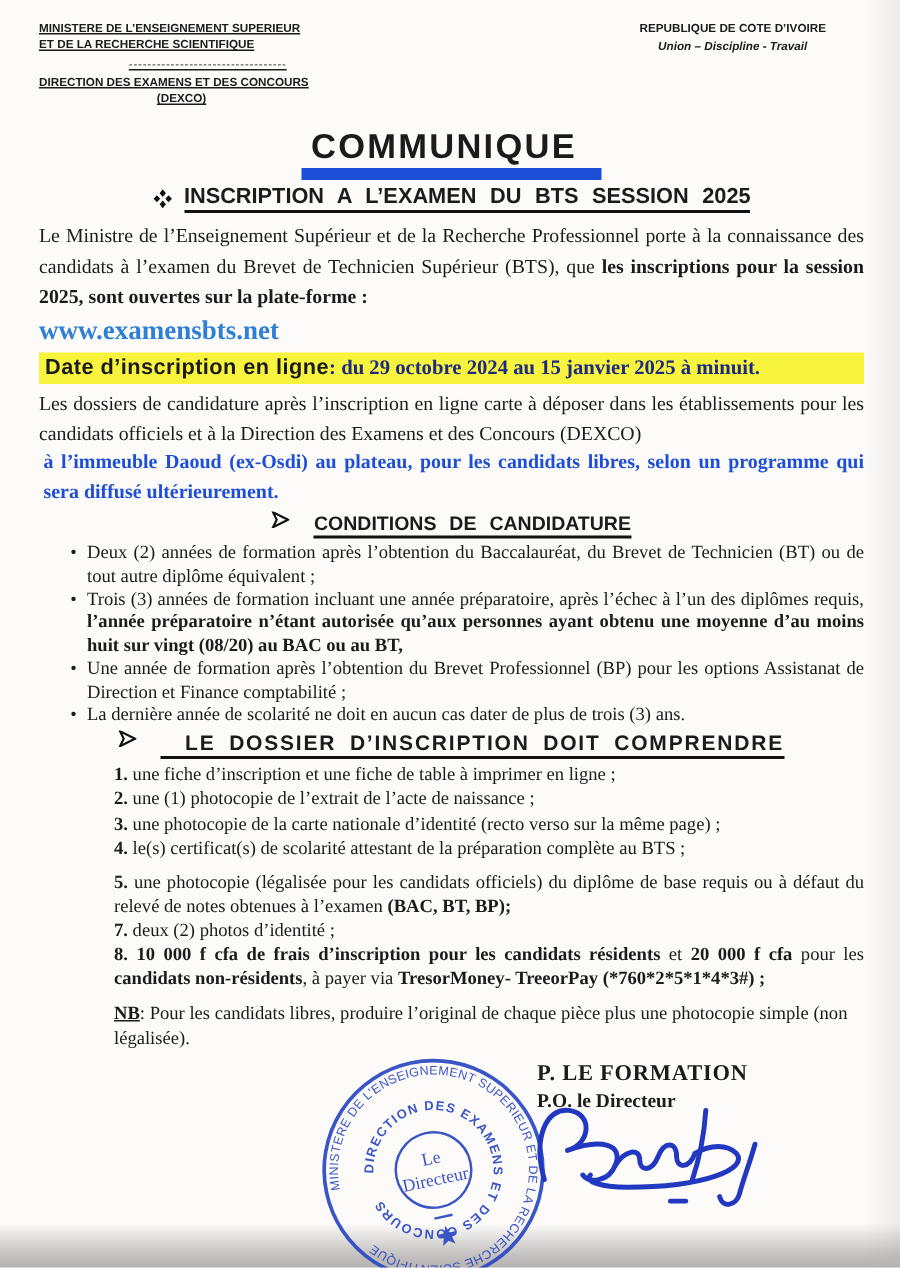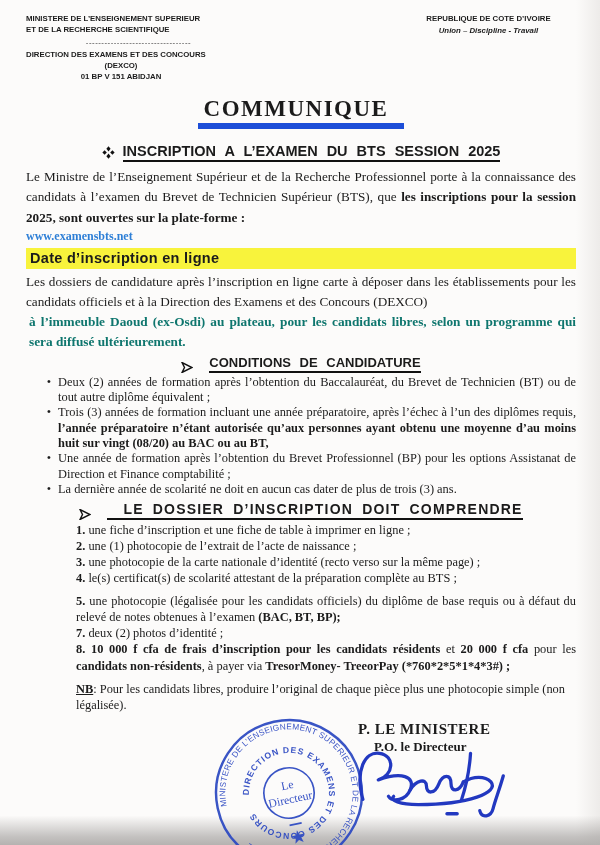--- a/index.html
+++ b/index.html
@@ -7,45 +7,45 @@
     width:600px;height:845px;overflow:hidden;position:relative;
     font-family:"Liberation Serif", serif;color:#1b1b1b;
     background:
       linear-gradient(180deg, rgba(0,0,0,0) 0 96.5%, rgba(150,147,145,.55) 99%, #b5b2b0 100%),
       linear-gradient(90deg, #fcfbfa 0 96%, #edebe9 100%);
   }
   .page{position:absolute;inset:0;padding:13px 24px 0 26px;box-sizing:border-box;}
 
   
   .hdr{display:flex;justify-content:space-between;font-family:"Liberation Sans",sans-serif;font-weight:bold;font-size:7.8px;line-height:1.45;}
-  .hdr-left{width:225px;}
+  .hdr-left{width:225px;text-decoration:underline;}
   .hdr-left .sep{text-align:center;letter-spacing:.5px;color:#333;font-weight:normal;margin:1px 0;}
   .hdr-left .ctr{text-align:center;width:190px;}
   .hdr-right{width:175px;text-align:center;}
   .hdr-right .motto{font-style:italic;margin-top:1px;}
 
   
   .title-wrap{text-align:center;margin-top:13px;}
-  .title{display:inline-block;font-family:Liberation Serif, serif;font-weight:bold;font-size:23px;letter-spacing:1.5px;border-bottom:6px solid #1d4ed8;padding:0 16px 1px 6px;}
-
-  
-  .subject{display:flex;justify-content:center;align-items:center;gap:8px;margin-top:14px;}
+  .title{display:inline-block;font-family:Liberation Sans, sans-serif;font-weight:bold;font-size:23px;letter-spacing:1.5px;border-bottom:8px solid #1d4ed8;padding:0 16px 1px 6px;}
+
+  
+  .subject{display:flex;justify-content:center;align-items:center;gap:8px;margin-top:3px;}
   .subject-text{font-family:"Liberation Sans",sans-serif;font-weight:bold;font-size:14.5px;word-spacing:5px;border-bottom:2.5px solid #111;padding-bottom:1px;}
 
   .intro{margin:5px 0 0 0;font-size:13.2px;line-height:1.55;text-align:justify;}
-  .link{font-weight:bold;color:#2e7fd6;font-size:12px;margin-top:1px;}
+  .link{font-weight:bold;color:#2e7fd6;font-size:18px;margin-top:1px;}
 
   .highlight{margin-top:4px;background:#f8f33c;padding:2px 4px 3px 4px;display:flex;align-items:flex-end;}
   .hl-label{font-family:"Liberation Sans",sans-serif;font-weight:bold;font-size:14.5px;letter-spacing:.3px;white-space:nowrap;}
   .hl-value{font-weight:bold;color:#1c2a80;font-size:13.8px;white-space:nowrap;}
 
   .para{margin:3px 0 0 0;font-size:13.2px;line-height:1.5;text-align:justify;}
-  .red-para{margin:0 0 0 3px;font-size:13.3px;line-height:1.5;text-align:justify;font-weight:bold;color:#0f766e;}
-
-  .h2{display:flex;justify-content:center;align-items:flex-end;gap:16px;margin-top:3px;}
+  .red-para{margin:0 0 0 3px;font-size:13.3px;line-height:1.5;text-align:justify;font-weight:bold;color:#1d4ed8;}
+
+  .h2{display:flex;justify-content:center;align-items:flex-start;gap:16px;margin-top:3px;}
   .h2 .h2-text{font-family:"Liberation Sans",sans-serif;font-weight:bold;font-size:13px;word-spacing:5px;border-bottom:2px solid #111;padding-bottom:1px;}
   .h2.big .h2-text{font-size:14px;letter-spacing:1.2px;word-spacing:4px;border-bottom-width:2.5px;padding-left:16px;}
 
   .cond-intro{margin:3px 0 0 0;font-size:11.4px;font-weight:bold;font-style:italic;line-height:1.3;text-align:justify;}
 
   .bullets{margin:2px 0 0 14px;}
   .bullet{display:flex;font-size:12.4px;line-height:1.24;}
   .bullet .dot{width:18px;text-align:center;flex:none;}
   .bullet .btxt{text-align:justify;}
 
@@ -57,36 +57,35 @@
   .nb{margin:7px 0 0 0;padding-left:50px;font-size:12.4px;line-height:1.3;}
 
   .r-b{font-weight:bold;}
   .r-u{text-decoration:underline;}
 
   
   .sig-area{position:relative;height:158px;margin-top:3px;}
   .stamp{position:absolute;left:186px;top:0;width:154px;height:154px;transform:rotate(-12deg);opacity:.93;}
   .sig-right{position:absolute;left:332px;top:5px;}
   .sig-min{font-size:15px;font-weight:bold;letter-spacing:.5px;}
-  .sig-po{font-size:13px;font-weight:bold;margin-top:1px;margin-left:16px;}
+  .sig-po{font-size:13px;font-weight:bold;margin-top:1px;}
   .autograph{position:absolute;left:318px;top:26px;width:210px;height:82px;}
 </style>
 </head>
 <body>
 
 <div class="page">
 
   <div class="hdr">
     <div class="hdr-left">
       <div>MINISTERE DE L’ENSEIGNEMENT SUPERIEUR</div>
       <div>ET DE LA RECHERCHE SCIENTIFIQUE</div>
       <div class="sep">----------------------------------</div>
       <div>DIRECTION DES EXAMENS ET DES CONCOURS</div>
       <div class="ctr">(DEXCO)</div>
-      <div class="ctr">01 BP V 151 ABIDJAN</div>
     </div>
     <div class="hdr-right">
       <div>REPUBLIQUE DE COTE D’IVOIRE</div>
       <div class="motto">Union – Discipline - Travail</div>
     </div>
   </div>
 
   <div class="title-wrap">
     <span class="title">COMMUNIQUE</span>
   </div>
@@ -101,20 +100,21 @@
       </g>
     </svg>
     <span class="subject-text">INSCRIPTION A L’EXAMEN DU BTS SESSION 2025</span>
   </div>
 
   <p class="intro"><span>Le Ministre de l’Enseignement Supérieur et de la Recherche Professionnel porte à la connaissance des candidats à l’examen du Brevet de Technicien Supérieur (BTS), que </span><span class="r-b">les inscriptions pour la session 2025, sont ouvertes sur la plate-forme :</span></p>
   <div class="link">www.examensbts.net</div>
 
   <div class="highlight">
     <span class="hl-label">Date d’inscription en ligne</span>
+    <span class="hl-value"> : du 29 octobre 2024 au 15 janvier 2025 à minuit.</span>
   </div>
 
   <p class="para">Les dossiers de candidature après l’inscription en ligne carte à déposer dans les établissements pour les candidats officiels et à la Direction des Examens et des Concours (DEXCO)</p>
   <p class="red-para">à l’immeuble Daoud (ex-Osdi) au plateau, pour les candidats libres, selon un programme qui sera diffusé ultérieurement.</p>
 
   <div class="h2">
     <svg width="12" height="11" viewBox="0 0 12 11">
       <polygon points="1,0.5 11,5.5 1,10.5 3.5,5.5" fill="none" stroke="#111" stroke-width="1.4"></polygon>
     </svg>
     <span class="h2-text">CONDITIONS DE CANDIDATURE</span>
@@ -176,21 +176,21 @@
       <text font-family="Liberation Sans, sans-serif" font-size="8.4" font-weight="bold" letter-spacing="0.9" fill="#2c49c2">
         <textPath href="#arcInner" startOffset="6">DIRECTION DES EXAMENS ET DES CONCOURS</textPath>
       </text>
       <text x="75" y="71" text-anchor="middle" font-family="Liberation Serif, serif" font-size="11.5" fill="#2c49c2">Le</text>
       <text x="75" y="85" text-anchor="middle" font-family="Liberation Serif, serif" font-size="11.5" fill="#2c49c2">Directeur</text>
       <line x1="69" y1="106" x2="81" y2="106" stroke="#2c49c2" stroke-width="1.6"></line>
       <polygon fill="#2c49c2" points="75,112 76.7,116.65 81.66,116.84 77.76,119.9 79.11,124.66 75,121.9 70.89,124.66 72.24,119.9 68.34,116.84 73.3,116.65"></polygon>
     </svg>
 
     <div class="sig-right">
-      <div class="sig-min">P. LE MINISTERE</div>
+      <div class="sig-min">P. LE FORMATION</div>
       <div class="sig-po">P.O. le Directeur</div>
     </div>
 
     <svg class="autograph" viewBox="0 0 200 80">
       <g fill="none" stroke="#2238c0" stroke-width="3.2" stroke-linecap="round" stroke-linejoin="round">
         <path d="M 16 56 C 8 28 18 9 32 11 C 48 13 46 33 31 37 C 53 29 68 33 62 47 C 58 57 45 59 41 53"></path>
         <path d="M 62 47 C 68 37 78 35 78 43 C 78 51 86 51 90 41 C 94 31 102 31 102 41 C 102 49 110 49 114 39"></path>
         <path d="M 121 11 C 120 27 116 45 112 57"></path>
         <path d="M 114 39 C 124 33 135 33 141 39 C 149 49 120 61 70 61 C 52 61 42 57 46 53"></path>
         <path d="M 153 33 C 149 47 145 57 143 65 C 141 73 132 75 130 67"></path>

